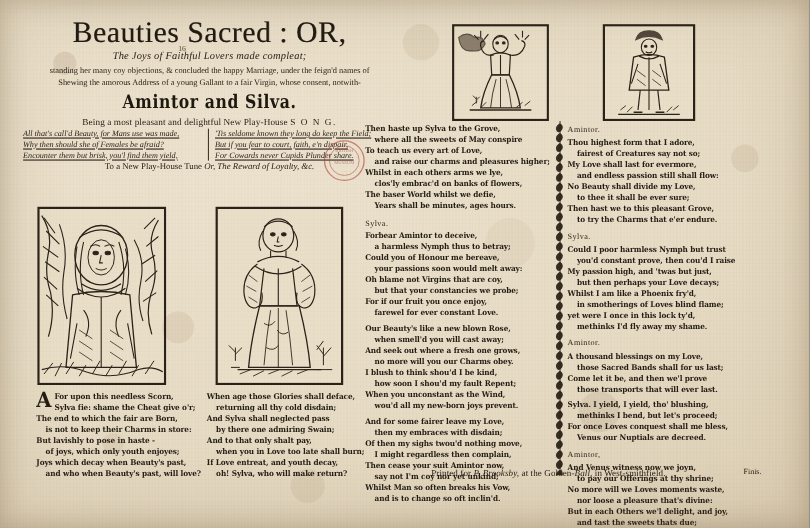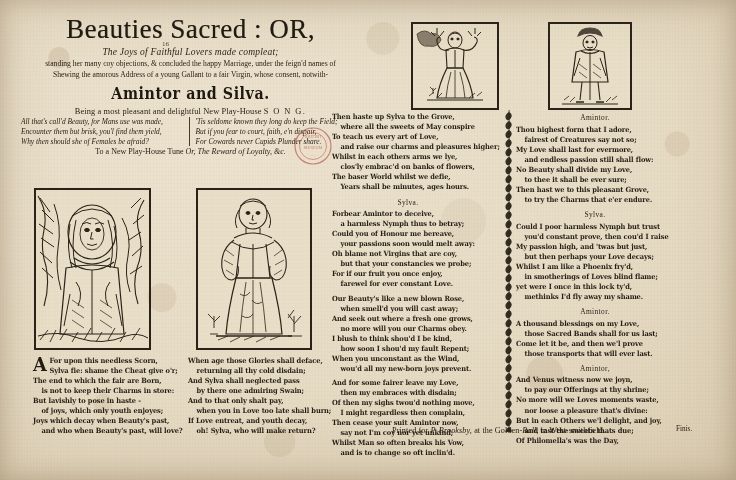--- a/index.html
+++ b/index.html
@@ -127,20 +127,21 @@
   }
   .being-line .sng { letter-spacing: 1.4px; }
 
   
   .couplets {
     display: flex;
     margin-top: 1px;
     font-style: italic;
     font-size: 7.4px;
     line-height: 1.32;
+    text-decoration: underline;
   }
   .couplets .col {
     flex: 1 1 50%;
     text-align: left;
     padding: 0 3px;
   }
   .couplets .col.right {
     border-left: 1px solid #45372a;
     padding-left: 6px;
   }
@@ -171,21 +172,21 @@
     position: absolute;
     font-family: "DejaVu Serif", serif;
     font-size: 7.1px;
     line-height: 1.42;
     color: #241d14;
     letter-spacing: -0.1px;
   }
   .verse-col .ln { white-space: nowrap; }
   .verse-col .ind { padding-left: 9px; }
   .verse-col .speaker {
-    text-align: center;
+    text-align: left;
     font-family: "Liberation Serif", serif;
     font-size: 7.4px;
     letter-spacing: .4px;
     padding: 1px 0 1px 0;
     color: #2d2417;
   }
   .verse-col .stanza { margin-bottom: 4px; }
 
   
   .goth {
@@ -272,22 +273,22 @@
       <div class="shewing">Shewing the amorous Address of a young Gallant to a fair Virgin, whose consent, notwith-</div>
       <div class="names-gothic">Amintor and Silva.</div>
       <div class="being-line">
         <span>Being a most pleasant and delightful New Play-House</span>
         <span class="sng">S O N G.</span>
       </div>
 
       <div class="couplets">
         <div class="col">
           <div>All that's call'd Beauty, for Mans use was made,</div>
+          <div>Why then should she of Females be afraid?</div>
           <div>Encounter them but brisk, you'l find them yield,</div>
-          <div>Why then should she of Females be afraid?</div>
         </div>
         <div class="col right">
           <div>'Tis seldome known they long do keep the Field;</div>
           <div>But if you fear to court, faith, e'n dispair,</div>
           <div>For Cowards never Cupids Plunder share.</div>
         </div>
       </div>
 
       <div class="tune-line">
         <span class="rom">To a New Play-House Tune</span>
@@ -551,20 +552,26 @@
           <div class="ln goth ind">methinks I'd fly away my shame.</div>
         </div>
         <div class="stanza">
           <div class="speaker">Amintor.</div>
           <div class="ln goth">A thousand blessings on my Love,</div>
           <div class="ln goth ind">those Sacred Bands shall for us last;</div>
           <div class="ln goth">Come let it be, and then we'l prove</div>
           <div class="ln goth ind">those transports that will ever last.</div>
         </div>
         <div class="stanza">
+          <div class="ln goth">Sylva.  I yield, I yield, tho' blushing,</div>
+          <div class="ln goth ind">methinks I bend, but let's proceed;</div>
+          <div class="ln goth">For once Loves conquest shall me bless,</div>
+          <div class="ln goth ind">Venus our Nuptials are decreed.</div>
+        </div>
+        <div class="stanza">
           <div class="speaker">Amintor,</div>
           <div class="ln goth">And Venus witness now we joyn,</div>
           <div class="ln goth ind">to pay our Offerings at thy shrine;</div>
           <div class="ln goth">No more will we Loves moments waste,</div>
           <div class="ln goth ind">nor loose a pleasure that's divine:</div>
           <div class="ln goth">But in each Others we'l delight, and joy,</div>
           <div class="ln goth ind">and tast the sweets thats due;</div>
           <div class="ln goth">Of Philomella's was the Day,</div>
         </div>
       </div>

